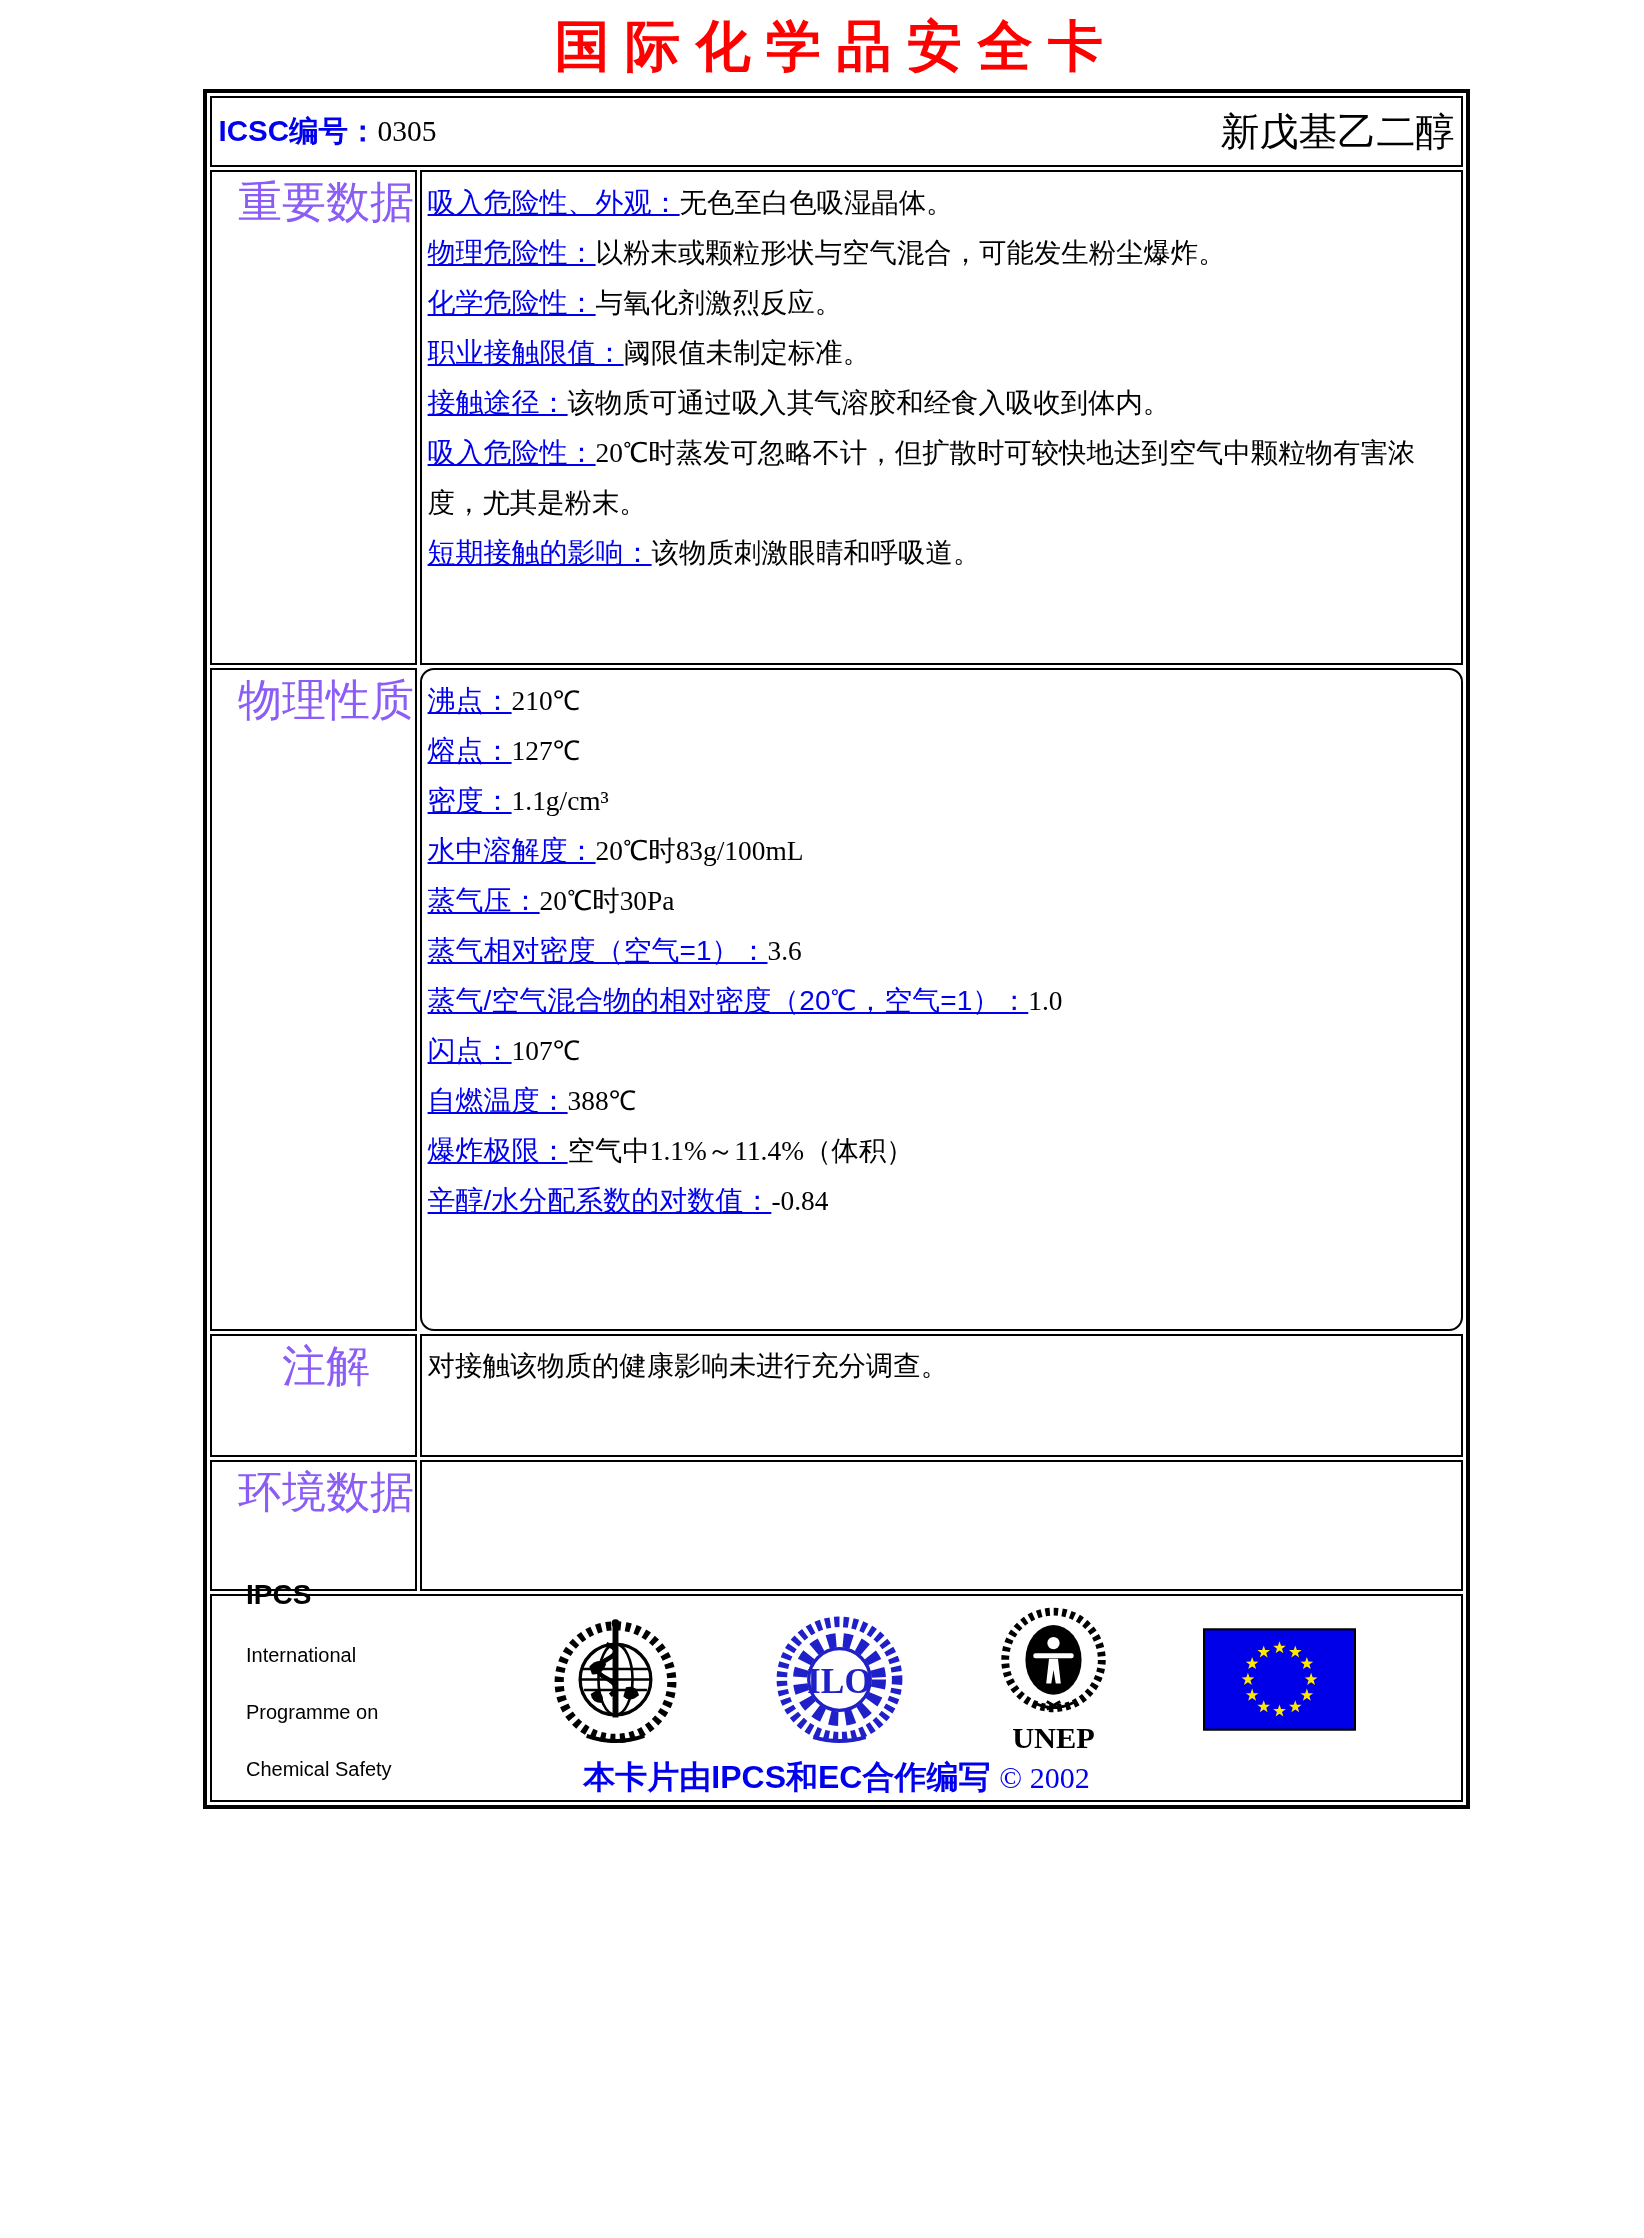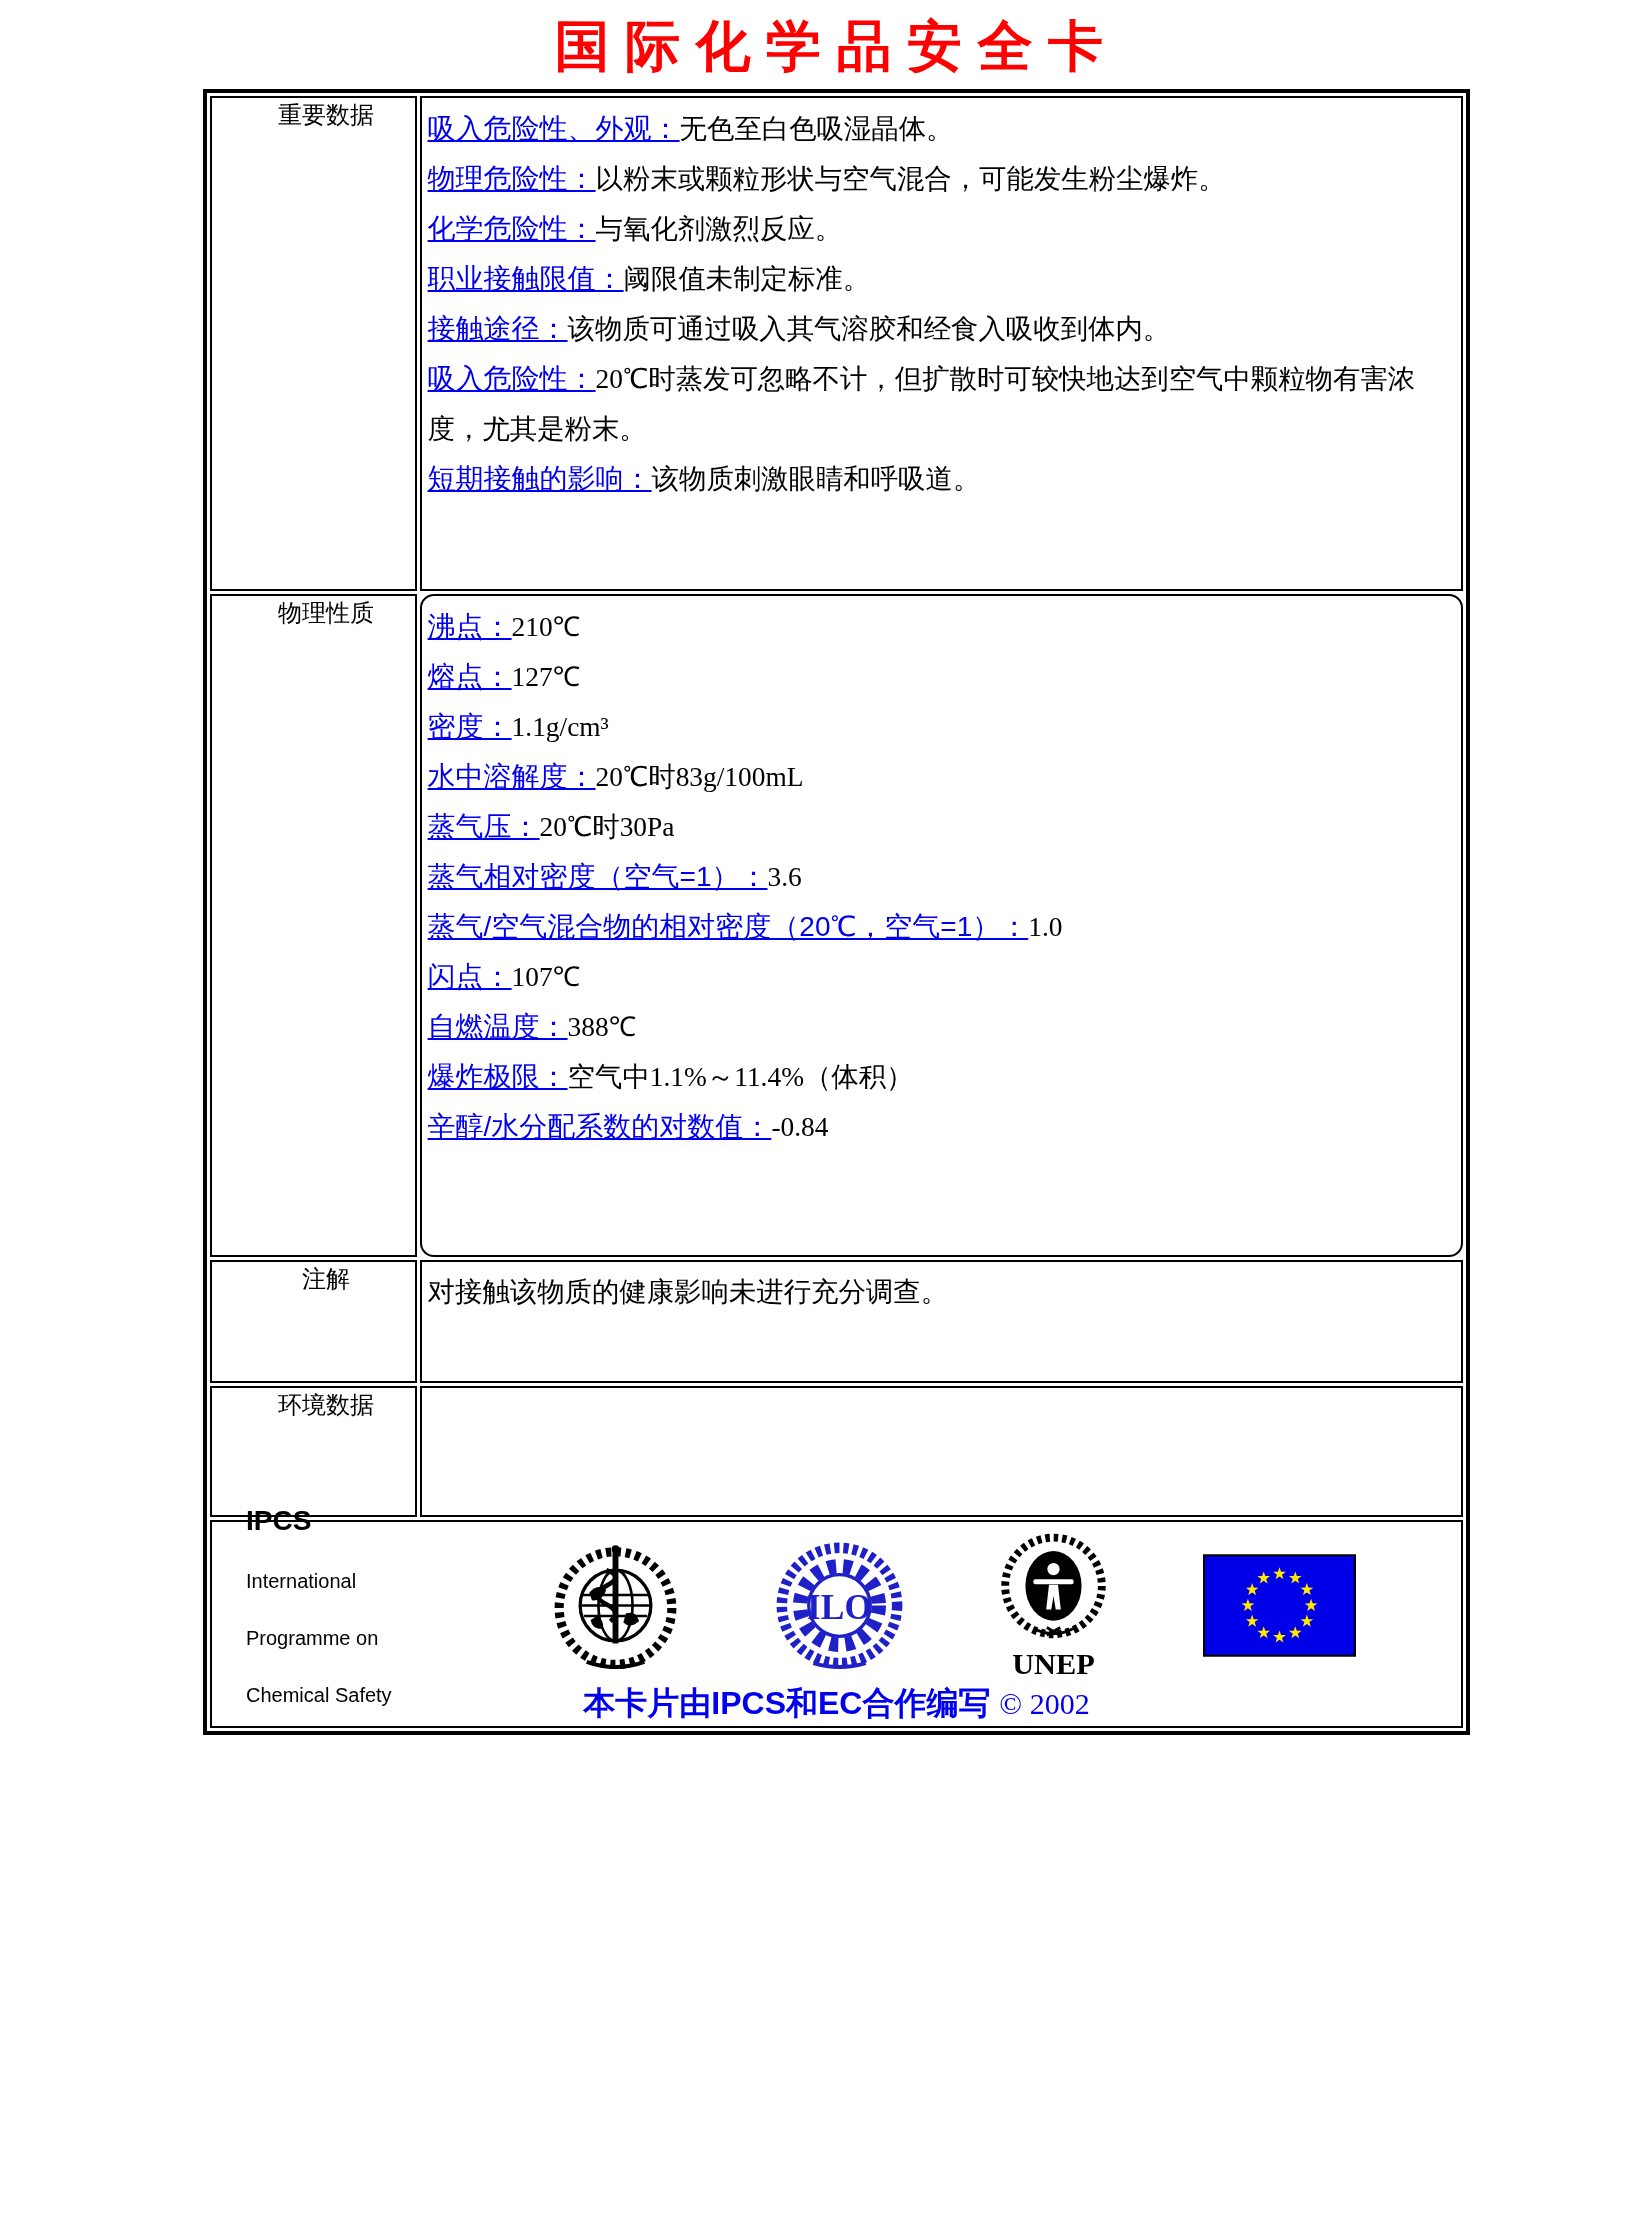--- a/index.html
+++ b/index.html
@@ -45,23 +45,23 @@
     font-family: "Liberation Sans", sans-serif;
     font-size: 29.5px; font-weight: bold;
   }
   .icsc-number { font-size: 29.5px; color: #000; }
   .chem-name { font-size: 39px; color: #000; }
   
   td.label-cell {
     width: 176px;
     vertical-align: middle;
     text-align: center;
-    color: #000000;
-    font-family: "Liberation Sans", sans-serif;
-    font-size: 24px;
+    color: #8b5cf6;
+    font-family: "Liberation Sans", sans-serif;
+    font-size: 44px;
     padding-left: 26px;
   }
   
   td.content-cell { padding: 5.6px 5.6px 0 5.6px; }
   .line { line-height: 50px; font-size: 27.4px; }
   .line .k {
     color: #0000ee;
     font-family: "Liberation Sans", sans-serif;
     text-decoration: underline;
     font-size: 28px;
@@ -100,20 +100,30 @@
 </head>
 <body>
 
 <div class="page">
 
   <div class="doc-title">国际化学品安全卡</div>
 
   <table class="card">
 
     <tbody>
+        <tr>
+      <td class="header-cell" colspan="2">
+        <div class="header-flex">
+          <span>
+            <span class="icsc-label">ICSC编号：</span><span class="icsc-number">0305</span>
+          </span>
+          <span class="chem-name">新戊基乙二醇</span>
+        </div>
+      </td>
+    </tr>
 
     <tr>
       <td class="label-cell">重要数据</td>
       <td class="content-cell row-important">
         <div class="line"><span class="k">吸入危险性、外观：</span><span class="v">无色至白色吸湿晶体。</span></div>
         <div class="line"><span class="k">物理危险性：</span><span class="v">以粉末或颗粒形状与空气混合，可能发生粉尘爆炸。</span></div>
         <div class="line"><span class="k">化学危险性：</span><span class="v">与氧化剂激烈反应。</span></div>
         <div class="line"><span class="k">职业接触限值：</span><span class="v">阈限值未制定标准。</span></div>
         <div class="line"><span class="k">接触途径：</span><span class="v">该物质可通过吸入其气溶胶和经食入吸收到体内。</span></div>
         <div class="line"><span class="k">吸入危险性：</span><span class="v">20℃时蒸发可忽略不计，但扩散时可较快地达到空气中颗粒物有害浓度，尤其是粉末。</span></div>

